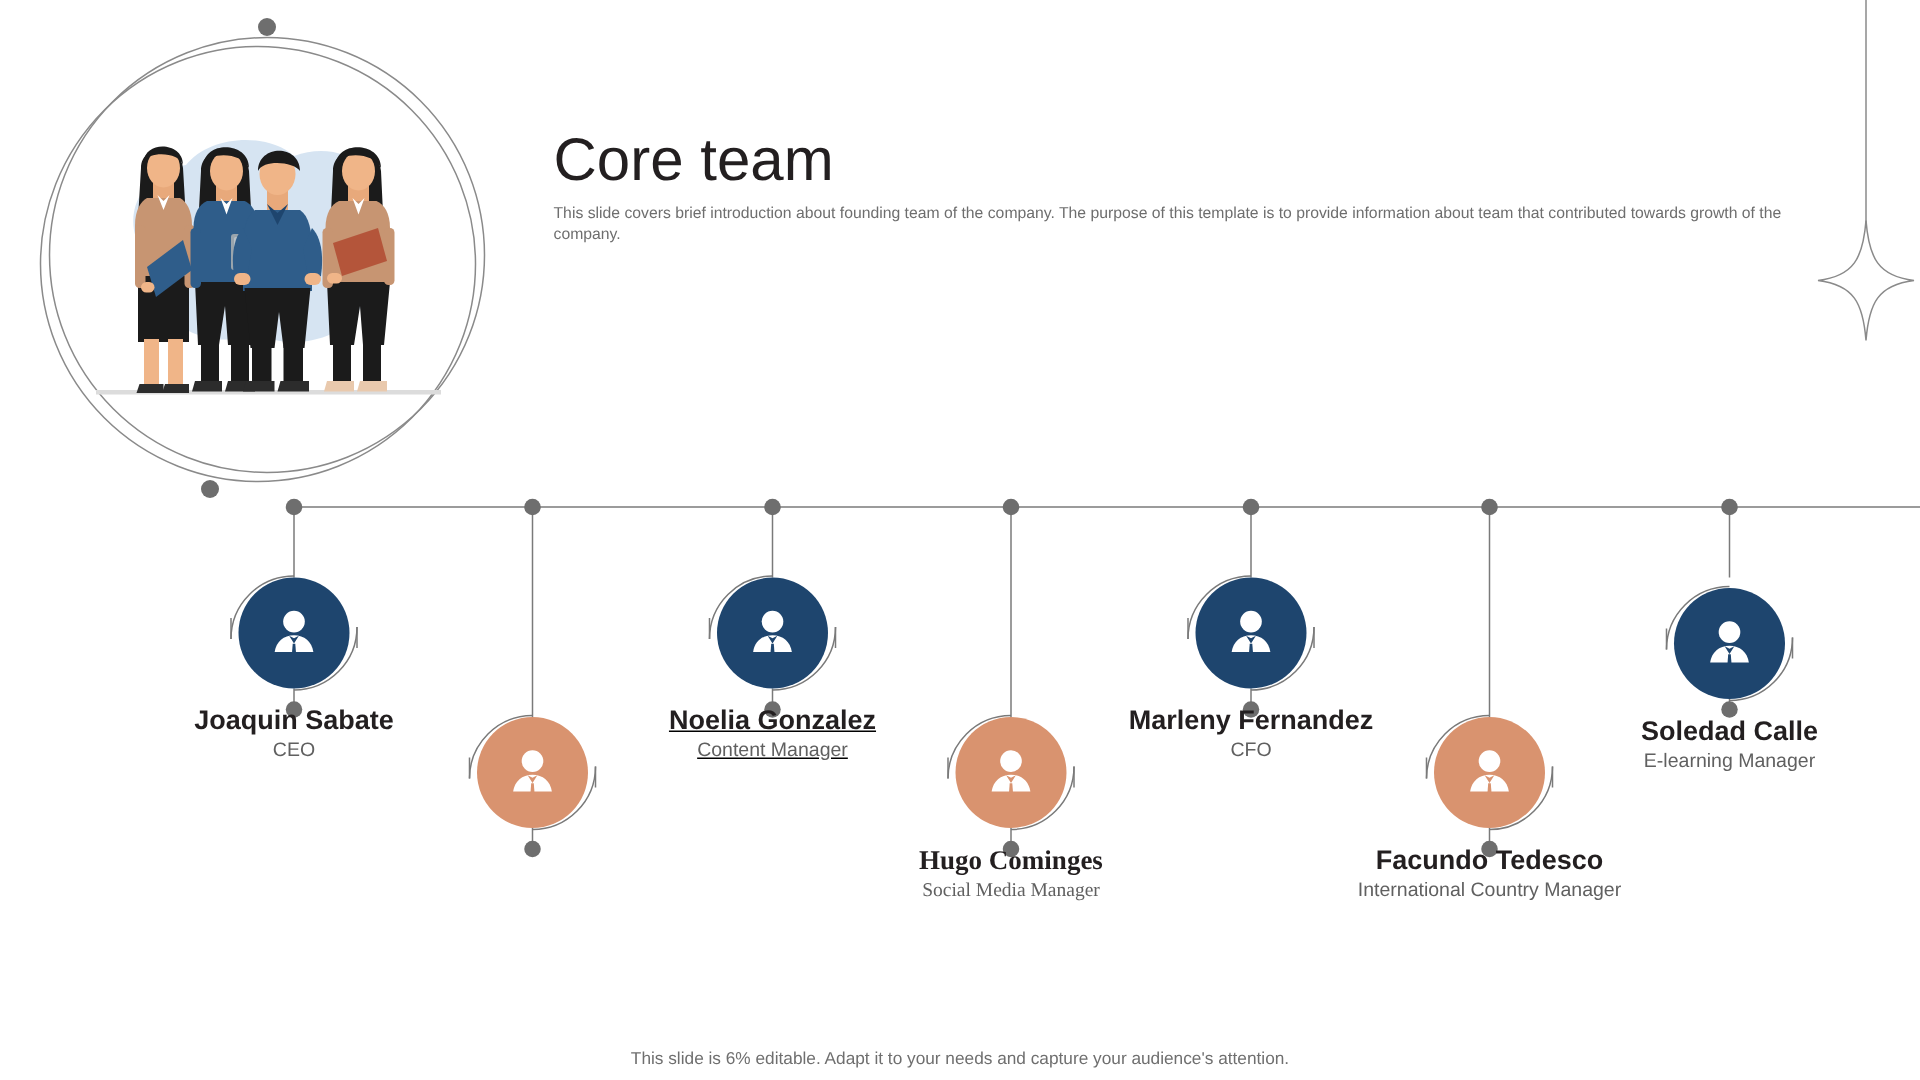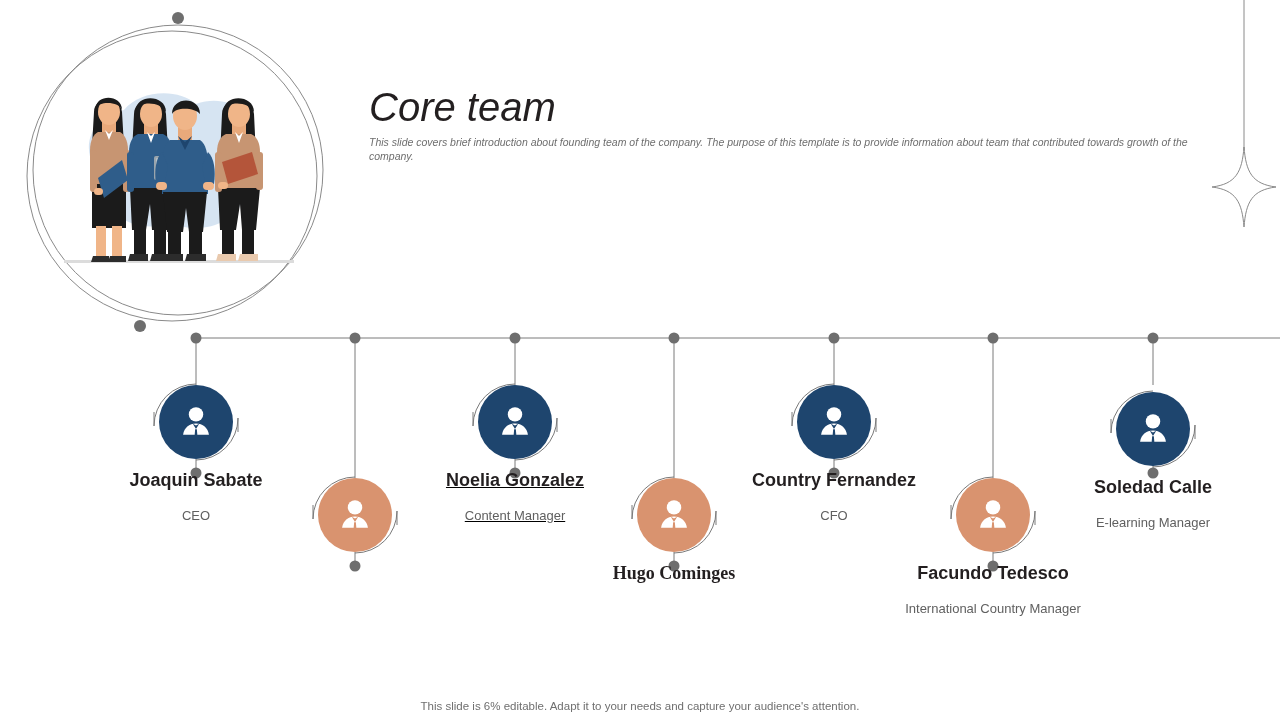--- a/index.html
+++ b/index.html
@@ -30,21 +30,20 @@
     position: absolute;
     left: 50px; top: 70px;
     width: 258px; height: 210px;
   }
 
   
   #title-block {
     position: absolute;
     left: 369px; top: 82px;
     width: 830px;
-    font-style: italic;
   }
   #page-title {
     font-size: 40px;
     font-weight: 400;
     color: #231f20;
     letter-spacing: 0px;
     line-height: 50px;
     margin: 0;
   }
   #page-subtitle {
@@ -91,21 +90,21 @@
     color: #231f20;
     line-height: 19px;
     margin: 0;
     white-space: nowrap;
   }
   .member-role {
     font-size: 13px;
     font-weight: 400;
     color: #606060;
     line-height: 19px;
-    margin: 16px;
+    margin: 0;
   }
   .member-text { margin-top: 0px; }
 
   
   #footer-note {
     position: absolute;
     left: 0;
     top: 700px;
     width: 1280px;
     text-align: center;
@@ -344,41 +343,42 @@
         <svg viewBox="0 0 40 40" xmlns="http://www.w3.org/2000/svg">
           <circle cx="20" cy="12" r="7.6" fill="#ffffff"></circle>
           <path d="M20 21.5 c-7.2 0 -12.6 4.6 -13.6 11.8 h27.2 C32.6 26.1 27.2 21.5 20 21.5 Z" fill="#ffffff"></path>
           <path d="M16.6 21.9 L20 27.3 L23.4 21.9 L20 23.6 Z" fill="#d9936f" class="tie-notch"></path>
           <path d="M19.1 27.6 h1.8 l0.5 6.2 h-2.8 Z" fill="#d9936f" class="tie-body"></path>
         </svg>
       </div>
     </div>
     <div class="member-text" style="margin-top: 12px; font-family: Liberation Serif, serif;">
       <p class="member-name">Hugo Cominges</p>
+      <p class="member-role">Social Media Manager</p>
     </div>
   </div>
       <div class="member" style="left: 724px; top: 385px;">
     <div class="avatar-wrap">
       <svg class="deco-arc" viewBox="0 0 92 92" xmlns="http://www.w3.org/2000/svg">
         <path d="M4 50 A42 42 0 0 1 46 8" fill="none" stroke="#7a7a7a" stroke-width="1"></path>
         <path d="M4 50 L4 36" fill="none" stroke="#7a7a7a" stroke-width="1"></path>
         <path d="M88 42 A42 42 0 0 1 46 84" fill="none" stroke="#7a7a7a" stroke-width="1"></path>
         <path d="M88 42 L88 56" fill="none" stroke="#7a7a7a" stroke-width="1"></path>
       </svg>
       <div class="avatar navy">
         <svg viewBox="0 0 40 40" xmlns="http://www.w3.org/2000/svg">
           <circle cx="20" cy="12" r="7.6" fill="#ffffff"></circle>
           <path d="M20 21.5 c-7.2 0 -12.6 4.6 -13.6 11.8 h27.2 C32.6 26.1 27.2 21.5 20 21.5 Z" fill="#ffffff"></path>
           <path d="M16.6 21.9 L20 27.3 L23.4 21.9 L20 23.6 Z" fill="#1e456e" class="tie-notch"></path>
           <path d="M19.1 27.6 h1.8 l0.5 6.2 h-2.8 Z" fill="#1e456e" class="tie-body"></path>
         </svg>
       </div>
     </div>
     <div class="member-text" style="margin-top: 12px;">
-      <p class="member-name">Country Fernandez</p>
+      <p class="member-name">Marleny Fernandez</p>
       <p class="member-role">CFO</p>
     </div>
   </div>
       <div class="member" style="left: 883px; top: 478px;">
     <div class="avatar-wrap">
       <svg class="deco-arc" viewBox="0 0 92 92" xmlns="http://www.w3.org/2000/svg">
         <path d="M4 50 A42 42 0 0 1 46 8" fill="none" stroke="#7a7a7a" stroke-width="1"></path>
         <path d="M4 50 L4 36" fill="none" stroke="#7a7a7a" stroke-width="1"></path>
         <path d="M88 42 A42 42 0 0 1 46 84" fill="none" stroke="#7a7a7a" stroke-width="1"></path>
         <path d="M88 42 L88 56" fill="none" stroke="#7a7a7a" stroke-width="1"></path>

